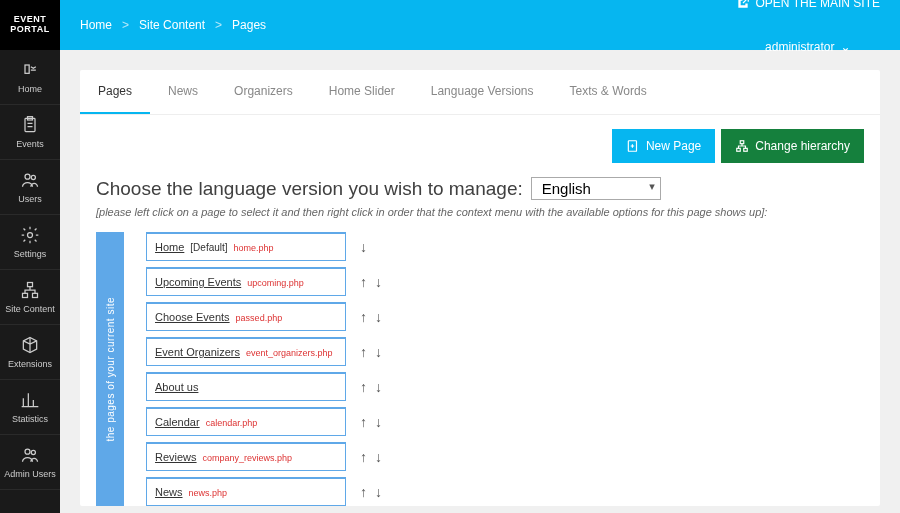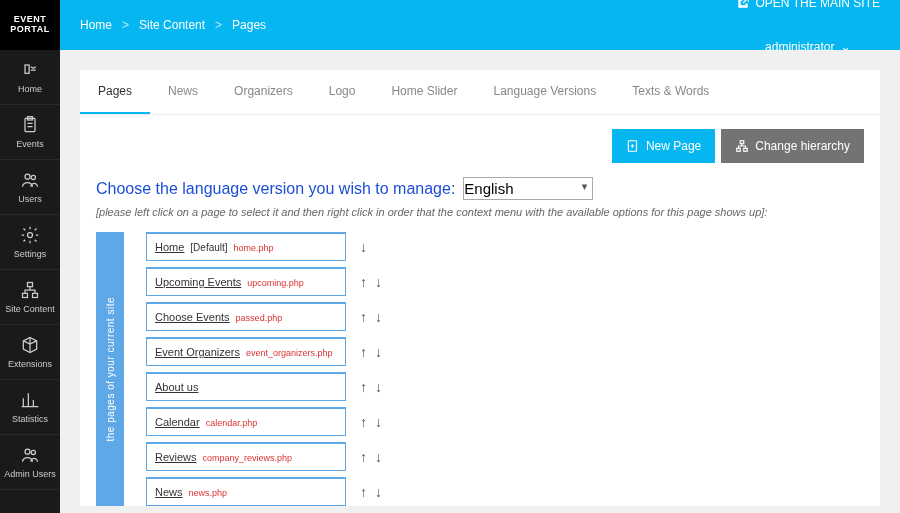--- a/index.html
+++ b/index.html
@@ -15,24 +15,24 @@
   .open-site { display: flex; align-items: center; gap: 6px; }
   .admin { display: flex; align-items: center; gap: 6px; }
   .content { position: absolute; left: 60px; top: 50px; right: 0; bottom: 0; padding: 20px; overflow: auto; }
   .panel { background: #fff; border-radius: 2px; padding: 0; }
   .tabs { display: flex; border-bottom: 1px solid #eee; }
   .tab { padding: 14px 18px; font-size: 12px; color: #888; cursor: pointer; }
   .tab.active { color: #333; border-bottom: 2px solid #06b6f0; }
   .actions { display: flex; justify-content: flex-end; gap: 6px; padding: 14px 16px 0 16px; }
   .btn { padding: 10px 14px; font-size: 12px; color: #fff; border: none; cursor: pointer; display: flex; align-items: flex-start; gap: 6px; }
   .btn-blue { background: #06b6f0; }
-  .btn-orange { background: #737373; }
+  .btn-orange { background: #15803d; }
   .heading-row { padding: 14px 16px 6px 16px; display: flex; align-items: center; gap: 8px; }
-  .heading-row h2 { font-size: 16px; font-weight: 400; color: #1d4ed8; }
-  .lang-select { font-size: 15px; padding: 2px 26px 2px 0; border: 1px solid #aaa; min-width: 130px; appearance: none; background: #fff; position: relative; }
+  .heading-row h2 { font-size: 19px; font-weight: 400; color: #404040; }
+  .lang-select { font-size: 15px; padding: 2px 26px 2px 10px; border: 1px solid #aaa; min-width: 130px; appearance: none; background: #fff; position: relative; }
   .select-wrap { position: relative; display: inline-block; }
   .select-wrap::after { content: "▾"; position: absolute; right: 6px; top: 3px; font-size: 11px; pointer-events: none; color: #555; }
   .hint { padding: 0 6px 14px 16px; font-style: italic; font-size: 11px; color: #666; }
   .tree { display: flex; margin: 0 16px 16px 16px; }
   .tree-label { width: 28px; background: #5fa8e8; display: flex; align-items: center; justify-content: center; }
   .tree-label span { writing-mode: vertical-rl; transform: rotate(180deg); color: #fff; font-size: 10px; letter-spacing: 0.5px; }
   .page-rows { flex: 1; padding-left: 22px; display: flex; flex-direction: column; gap: 6px; }
   .page-row { display: flex; align-items: center; gap: 14px; }
   .page-box { width: 200px; border: 1px solid #5fa8e8; border-top: 2px solid #5fa8e8; padding: 7px 8px; font-size: 11px; background: #fff; cursor: pointer; display: flex; align-items: baseline; gap: 6px; }
   .page-title { text-decoration: underline; color: #333; }
@@ -135,21 +135,20 @@
     </div>
   </div>
 </div>
 
 <div class="content">
   <div class="panel">
     <div class="tabs" id="tabs">
         <div class="tab active">Pages</div>
         <div class="tab">News</div>
         <div class="tab">Organizers</div>
-        <div class="tab">Logo</div>
         <div class="tab">Home Slider</div>
         <div class="tab">Language Versions</div>
         <div class="tab">Texts &amp; Words</div>
       </div>
 
     <div class="actions">
       <button class="btn btn-blue">
         <svg class="icon-sm" viewBox="0 0 24 24">
             <rect x="4" y="3" width="14" height="18" rx="1"></rect>
             <path d="M11 9v6M8 12h6"></path>

